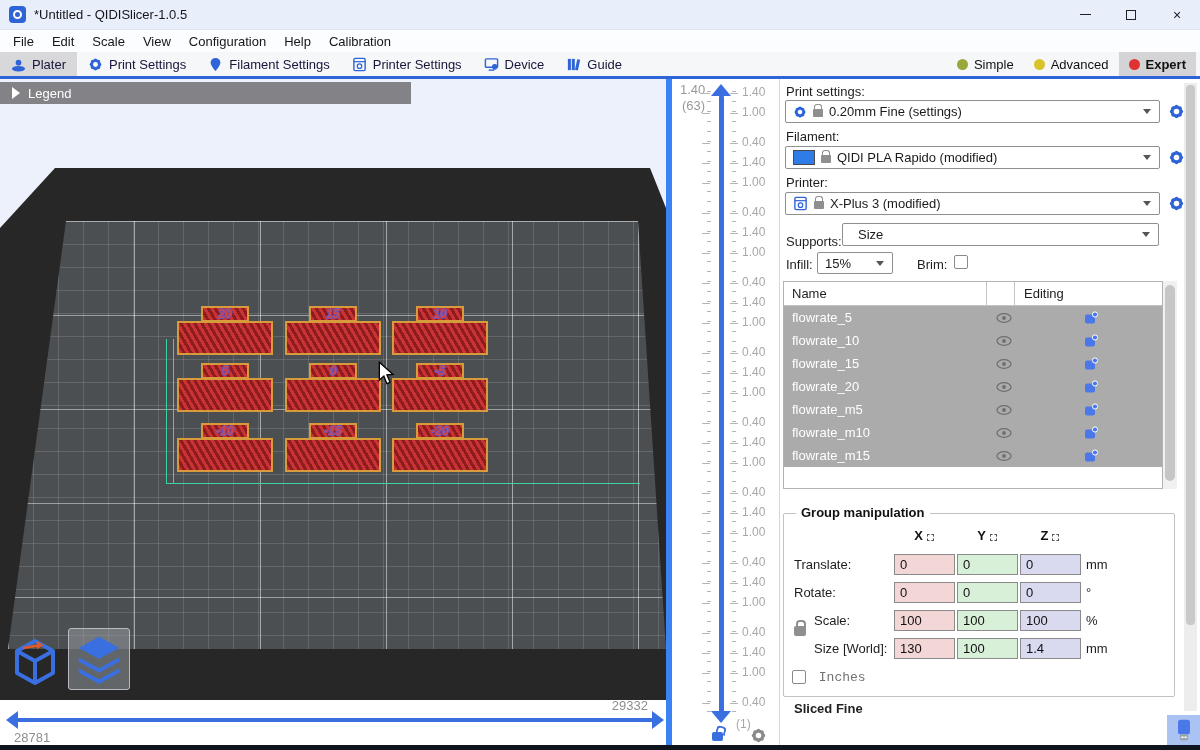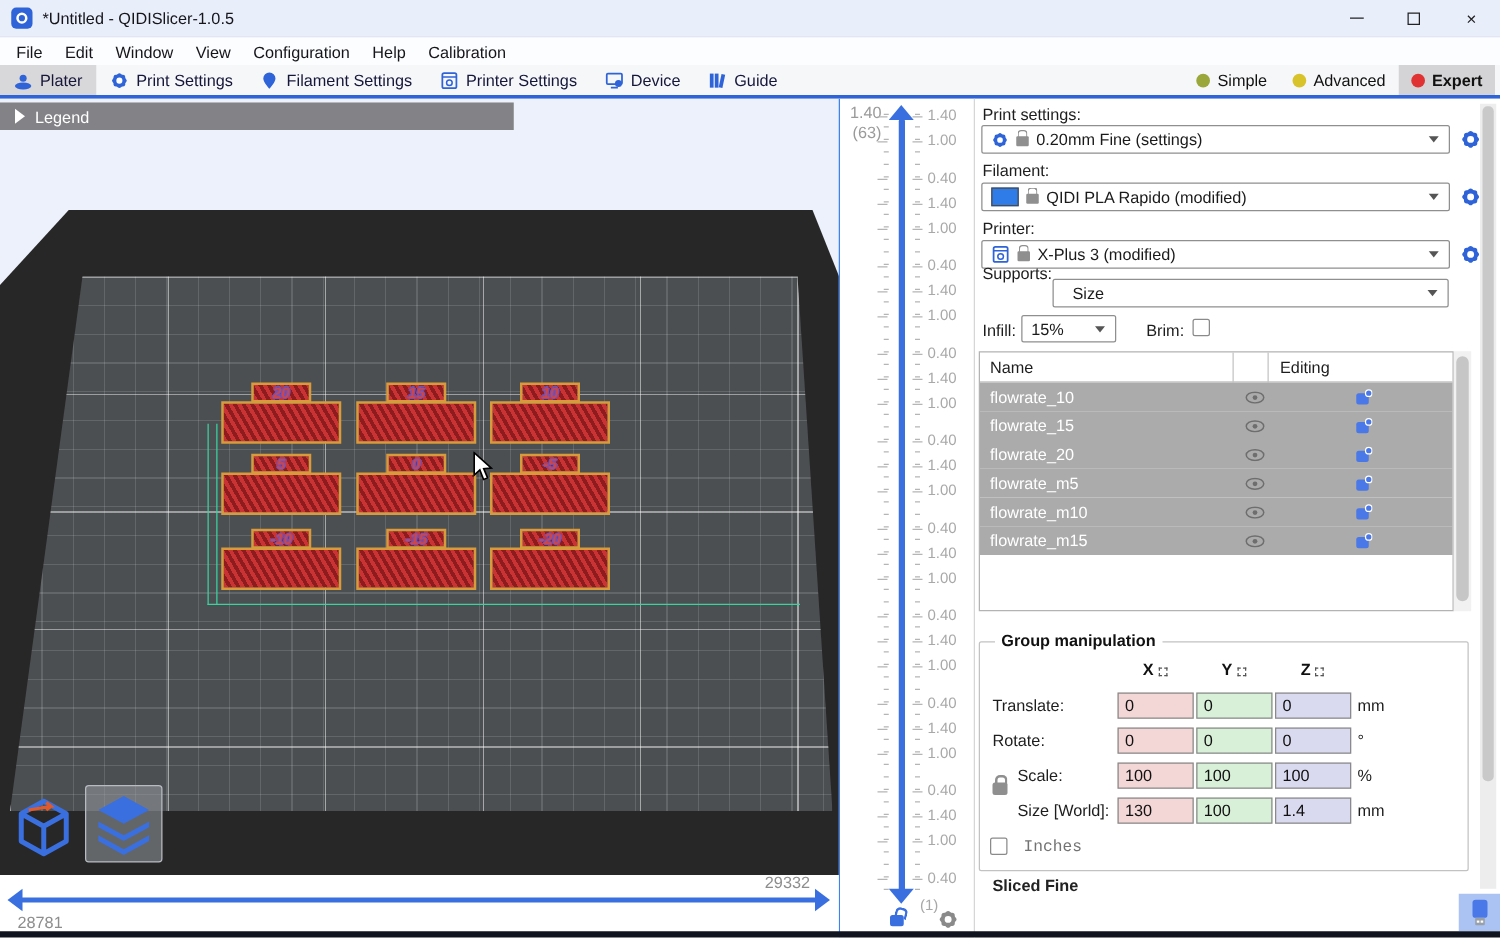--- a/index.html
+++ b/index.html
@@ -29,21 +29,21 @@
           border-bottom:3px solid #2f63d8;display:flex;align-items:stretch;}
   .tab{display:flex;align-items:center;gap:6px;padding:0 11px;color:#16163a;}
   .tab.active{background:#d8d8da;}
   .tab svg{flex:0 0 auto;}
   .modes{margin-left:auto;display:flex;align-items:stretch;padding-right:4px;}
   .mode{display:flex;align-items:center;gap:6px;padding:0 10px;color:#111;}
   .mode .dot{width:11px;height:11px;border-radius:50%;}
   .mode.active{background:#d4d4d6;font-weight:bold;}
 
   
-  .viewport{position:absolute;left:0;top:79px;width:672px;height:671px;background:#edf1fb;overflow:hidden;border-right:1px solid #3b82f6;}
+  .viewport{position:absolute;left:0;top:79px;width:672px;height:671px;background:#edf1fb;overflow:hidden;border-right:6px solid #3b82f6;}
   .slidercol{position:absolute;left:672px;top:79px;width:108px;height:671px;background:#fff;border-right:1px solid #d6d6d6;}
   .sidebar{position:absolute;left:780px;top:79px;width:420px;height:671px;background:#fff;}
 
   
   .legend{position:absolute;left:0;top:3px;width:411px;height:22px;background:rgba(122,122,126,.93);
           display:flex;align-items:center;color:#fff;z-index:6;}
   .legend .tri{width:0;height:0;border-left:8px solid #fff;border-top:6px solid transparent;
                border-bottom:6px solid transparent;margin:0 8px 0 12px;}
 
   
@@ -236,21 +236,21 @@
           <span class="box"></span>
         </div>
       <div class="winbtn">×</div>
     </div>
   </div>
 
   <div class="menubar">
 
   <div class="menu-item">File</div>
       <div class="menu-item">Edit</div>
-      <div class="menu-item">Window</div>
+      <div class="menu-item">Scale</div>
       <div class="menu-item">View</div>
       <div class="menu-item">Configuration</div>
       <div class="menu-item">Help</div>
       <div class="menu-item">Calibration</div>
     </div>
 
   <div class="tabbar">
     <div class="tab active">
       <svg width="15" height="15">
           <use href="#i-plater"></use>
@@ -664,21 +664,21 @@
           <use href="#i-printer"></use>
         </svg>
       <span class="glock"></span>
       <span class="txt">X-Plus 3 (modified)</span>
       <span class="chev"></span>
     </div>
     <svg class="gear-out" style="top:116px;color:#2f63d8" width="17" height="17">
         <use href="#i-gear"></use>
       </svg>
 
-    <div class="sb-label" style="top:132px">Supports:</div>
+    <div class="sb-label" style="top:155px">Supports:</div>
     <div class="combo" style="left:62px;top:144px;width:317px">
       <span class="txt" style="padding-left:8px">Size</span>
       <span class="chev"></span>
     </div>
 
     <div class="sb-label" style="top:178px">Infill:</div>
     <div class="combo" style="left:37px;top:173px;width:76px;height:22px">
       <span class="txt">15%</span>
       <span class="chev"></span>
     </div>
@@ -687,20 +687,29 @@
 
     <div class="objtable">
       <div class="obj-head">
         <span class="h-name">Name</span>
         <span class="sep" style="left:202px"></span>
         <span class="sep" style="left:230px"></span>
         <span class="h-edit">Editing</span>
       </div>
       <div>
 
+          <div class="obj-row">
+            <span class="oname">flowrate_5</span>
+            <svg class="oeye" width="16" height="10">
+              <use href="#i-eye"></use>
+            </svg>
+            <svg class="oedit" width="14" height="14">
+              <use href="#i-edit"></use>
+            </svg>
+          </div>
 
           <div class="obj-row">
             <span class="oname">flowrate_10</span>
             <svg class="oeye" width="16" height="10">
               <use href="#i-eye"></use>
             </svg>
             <svg class="oedit" width="14" height="14">
               <use href="#i-edit"></use>
             </svg>
           </div>

